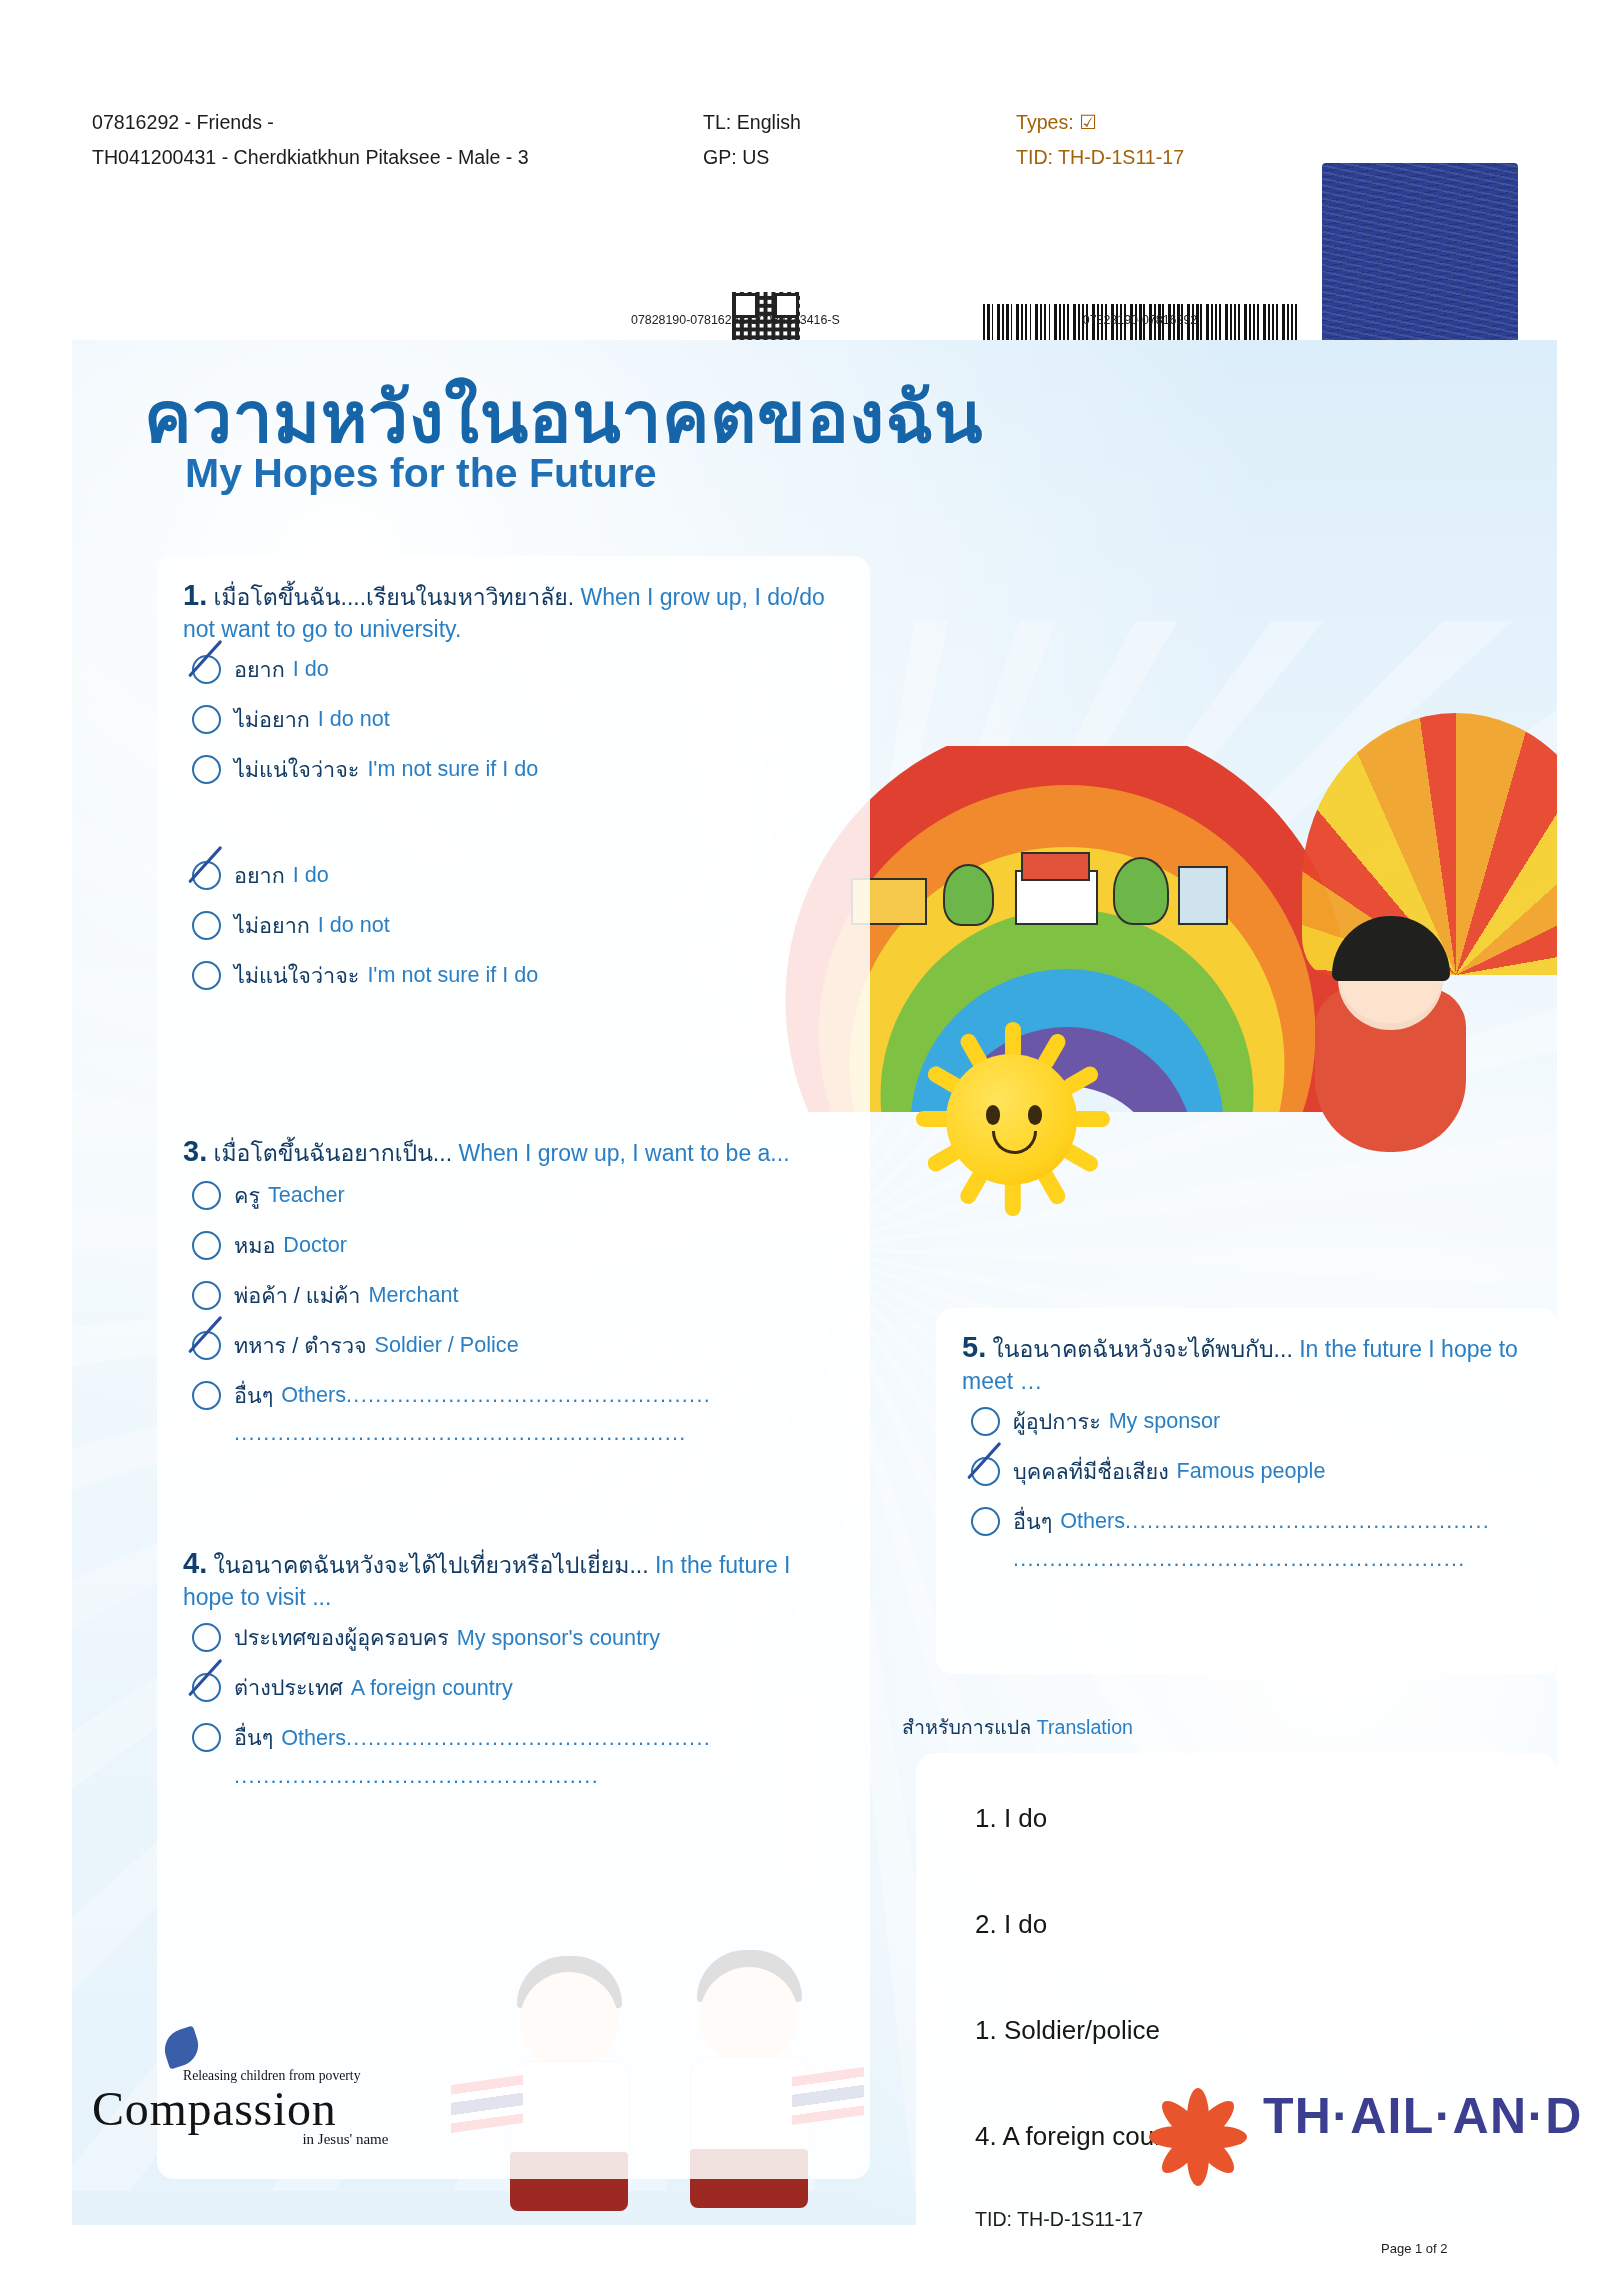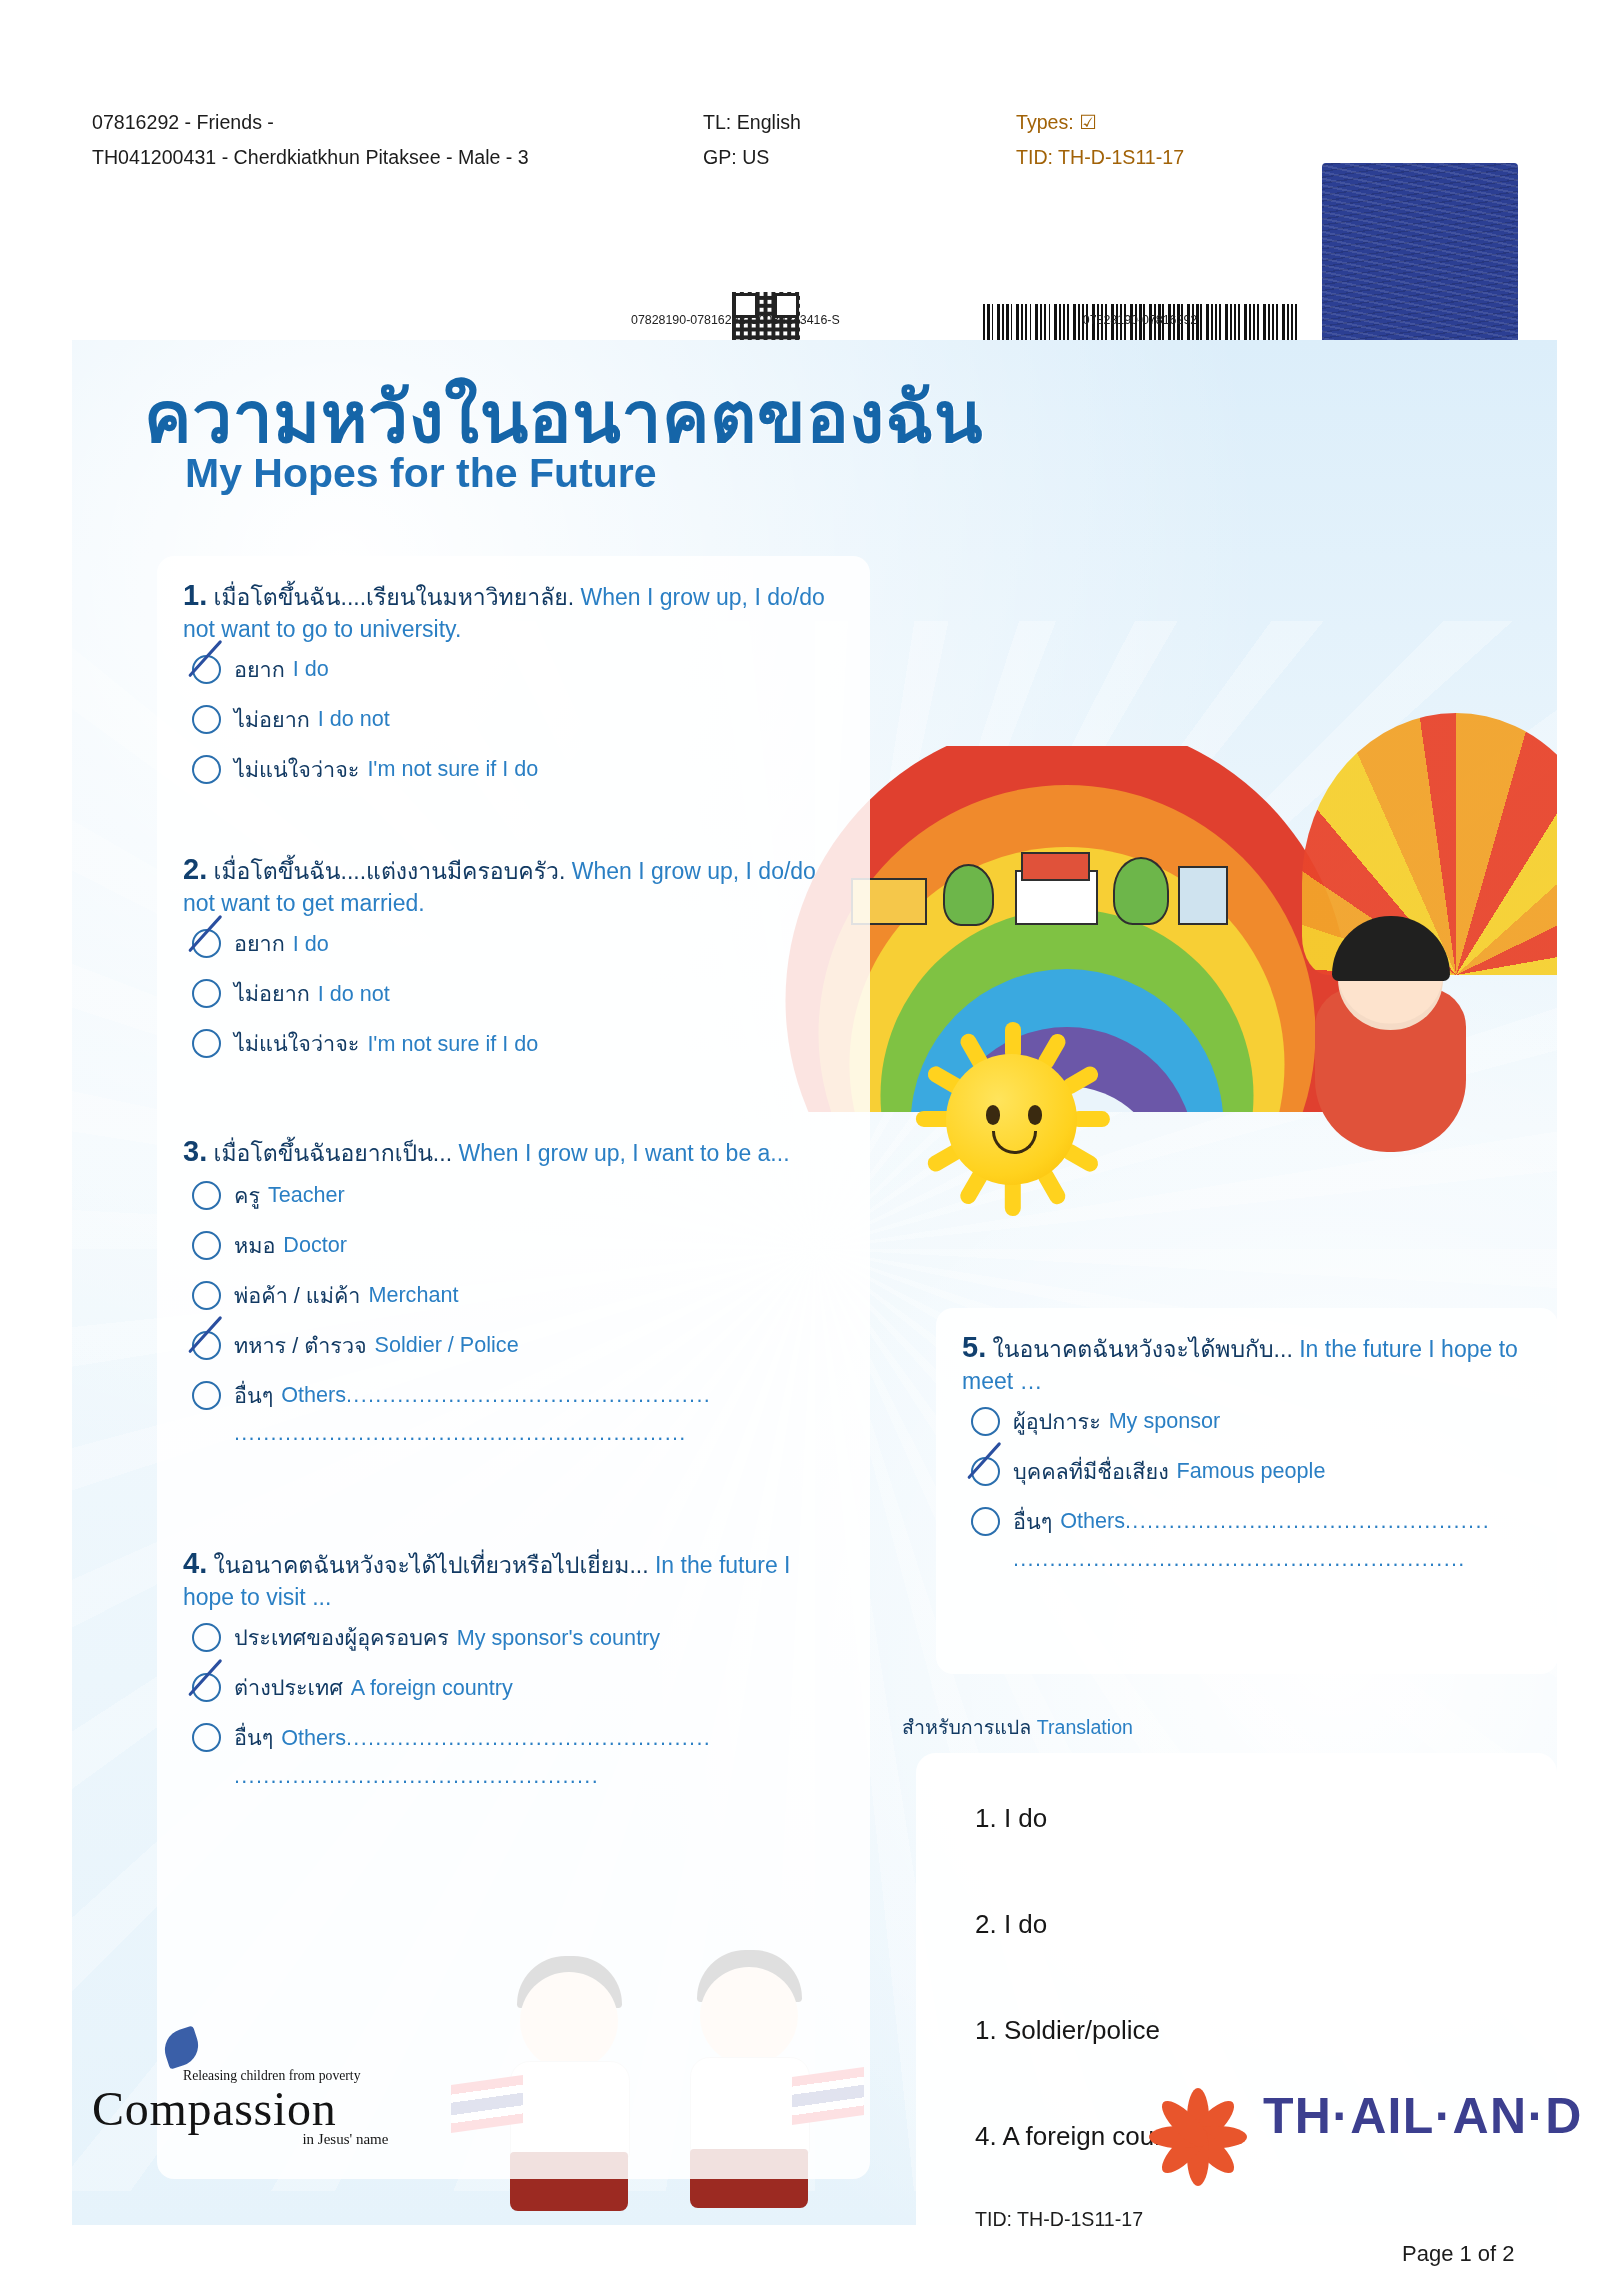--- a/index.html
+++ b/index.html
@@ -461,23 +461,22 @@
     position: absolute;
     left: 975px;
     top: 2208px;
     font-size: 19.6px;
     color: #1c1c1c;
   }
   .page-footer {
     position: absolute;
     left: 1381px;
     top: 2241px;
-    font-size: 22px;
+    font-size: 13px;
     color: #1c1c1c;
-    margin-left: 21px;
   }
 </style>
 </head>
 <body>
 
 <div class="header">
   <div class="hdr-col-a">
     <div>07816292 - Friends -</div>
     <div>TH041200431 - Cherdkiatkhun Pitaksee - Male - 3</div>
   </div>
@@ -580,25 +579,20 @@
         <span class="en">I do not</span>
       </div>
       <div class="opt">
         <span class="circle"></span>
         <span>ไม่แน่ใจว่าจะ</span>
         <span class="en">I'm not sure if I do</span>
       </div>
     </div>
 
     <div class="qblock" style="left:26px;top:294px;width:661px;">
-      <div class="qtext">
-        <span class="num">2.</span>
-        <span class="th">เมื่อโตขึ้นฉัน....แต่งงานมีครอบครัว.</span>
-        <span class="en">When I grow up, I do/do not want to get married.</span>
-      </div>
       <div class="opt">
         <span class="circle checked"></span>
         <span>อยาก</span>
         <span class="en">I do</span>
       </div>
       <div class="opt">
         <span class="circle"></span>
         <span>ไม่อยาก</span>
         <span class="en">I do not</span>
       </div>

